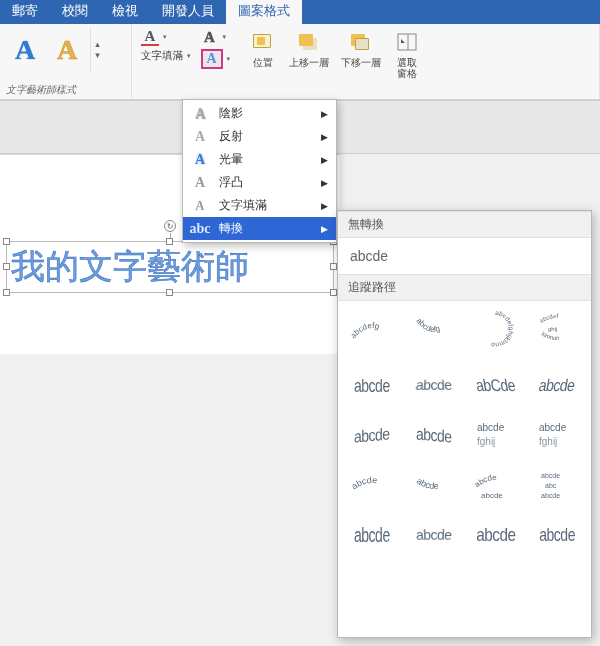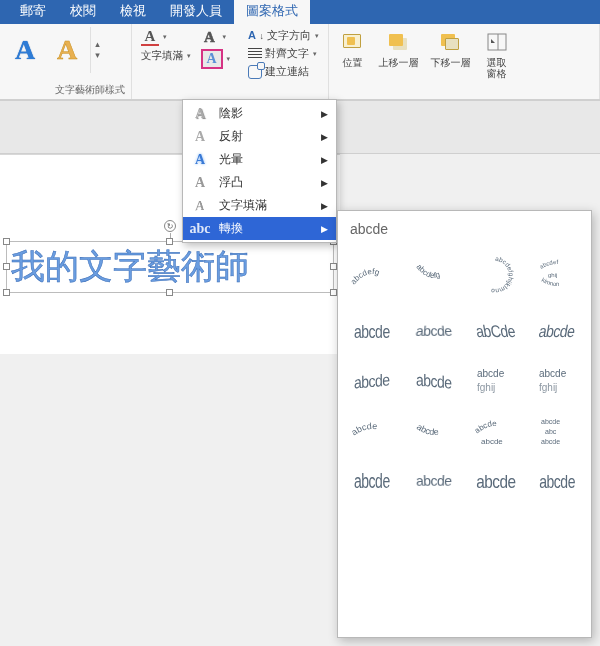--- a/index.html
+++ b/index.html
@@ -1,25 +1,25 @@
 <!DOCTYPE html>
 <html><head>
   <meta charset="utf-8">
   <style>
     * { margin: 0; padding: 0; box-sizing: border-box; }
     body { font-family: "Microsoft JhengHei", "PingFang TC", sans-serif; width: 600px; height: 646px; background: #f0f0f0; overflow: hidden; font-size: 12px; color: #333; }
     
-    .tabs { background: #2e66b1; height: 24px; display: flex; align-items: flex-end; padding-left: 8px; }
+    .tabs { background: #2e66b1; height: 24px; display: flex; align-items: flex-end; padding-left: 0; }
     .tab { color: #fff; padding: 4px 12px; font-size: 13px; cursor: pointer; }
     .tab.active { background: #f7f7f7; color: #2e66b1; font-weight: 500; }
     
     .ribbon { background: #f7f7f7; border-bottom: 1px solid #d0d0d0; height: 76px; display: flex; }
     .ribbon-group { display: flex; flex-direction: column; border-right: 1px solid #e0e0e0; padding: 3px 6px 1px; }
     .ribbon-group-content { display: flex; align-items: flex-start; flex: 1; gap: 4px; }
-    .ribbon-group-label { font-size: 10px; color: #666; text-align: right; padding: 1px 0; }
+    .ribbon-group-label { font-size: 10px; color: #666; text-align: left; padding: 1px 0; font-style: italic; }
     
     .wordArt-preset { width: 38px; height: 46px; display: flex; align-items: center; justify-content: center; font-size: 28px; font-family: Georgia, serif; font-weight: bold; }
     .wa1 { color: #2e7cd6; text-shadow: 0 0 1px #1a5aa8; }
     .wa2 { color: #e8b050; -webkit-text-stroke: 0.5px #c89020; }
     .wordArt-expand { width: 14px; height: 46px; display: flex; flex-direction: column; align-items: center; justify-content: center; color: #666; font-size: 9px; border-left: 1px solid #e0e0e0; gap: 2px; }
     .wordArt-expand span { line-height: 1; }
     
     .ribbon-stack { display: flex; flex-direction: column; gap: 1px; }
     .ribbon-btn { display: flex; align-items: center; gap: 3px; padding: 1px 3px; cursor: pointer; font-size: 11px; color: #444; }
     .ribbon-btn .caret { font-size: 7px; color: #666; margin-left: 1px; }
@@ -120,41 +120,20 @@
           <span class="A-effects-box">
               <span class="A-effects">A</span>
             </span>
             <span class="caret">▾</span>
         </div>
       </div>
     </div>
     <div class="ribbon-group-label">&nbsp;</div>
   </div>
 
-  <div class="ribbon-group">
-    <div class="ribbon-group-content">
-      <div class="ribbon-stack">
-        <div class="ribbon-btn">
-          <span class="text-dir-icon"></span>
-          <span>文字方向</span>
-            <span class="caret">▾</span>
-        </div>
-        <div class="ribbon-btn">
-          <span class="align-text-icon"></span>
-          <span>對齊文字</span>
-            <span class="caret">▾</span>
-        </div>
-        <div class="ribbon-btn">
-          <span class="link-icon"></span>
-          <span>建立連結</span>
-        </div>
-      </div>
-    </div>
-    <div class="ribbon-group-label">&nbsp;</div>
-  </div>
 
   <div class="ribbon-group" style="flex:1;">
     <div class="ribbon-group-content">
       <div class="arrange-btn">
         <div class="icn">
             <div class="stack-icon">
               <div class="sq" style="left:2px;top:2px;width:18px;height:14px;border:1px solid #c0a040;background:#f8f0d0;"></div>
               <div class="sq" style="left:6px;top:5px;width:8px;height:8px;background:#f0c050;"></div>
             </div>
           </div>
@@ -238,22 +217,24 @@
   </div>
   <div class="menu-item selected">
     <span class="mi-icon abc-icon">abc</span>
     <span>轉換</span>
     <span class="mi-arrow">▶</span>
   </div>
 </div>
 
 <div class="submenu-panel">
   <div class="submenu-scroll">
+    <div class="submenu-header">無轉換</div>
     <div class="submenu-cell">abcde</div>
 
+    <div class="submenu-header">追蹤路徑</div>
     <div class="warp-grid">
       <div class="warp-cell">
           <svg width="44" height="32" viewBox="0 0 44 32">
             <path id="p1" d="M4,26 Q22,4 40,26" fill="none"></path>
             <text font-size="8" fill="#5a6a7a"><textPath href="#p1">abcdefg</textPath></text>
           </svg>
         </div>
       <div class="warp-cell">
           <svg width="44" height="32" viewBox="0 0 44 32">
             <path id="p2" d="M4,8 Q22,30 40,8" fill="none"></path>

